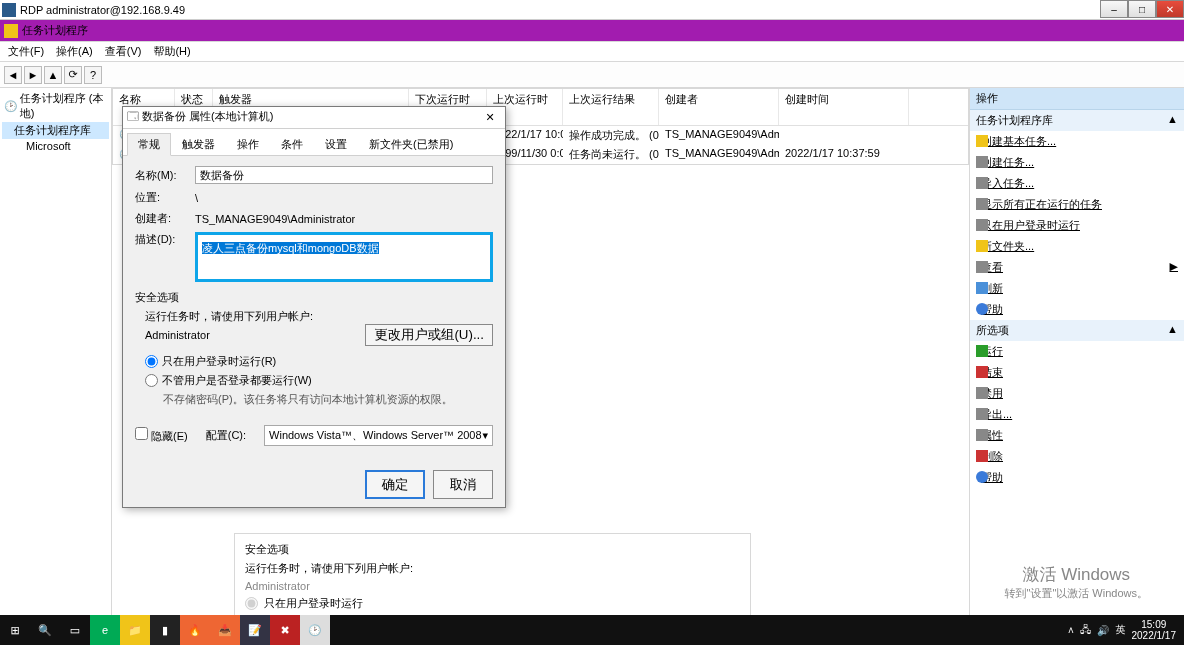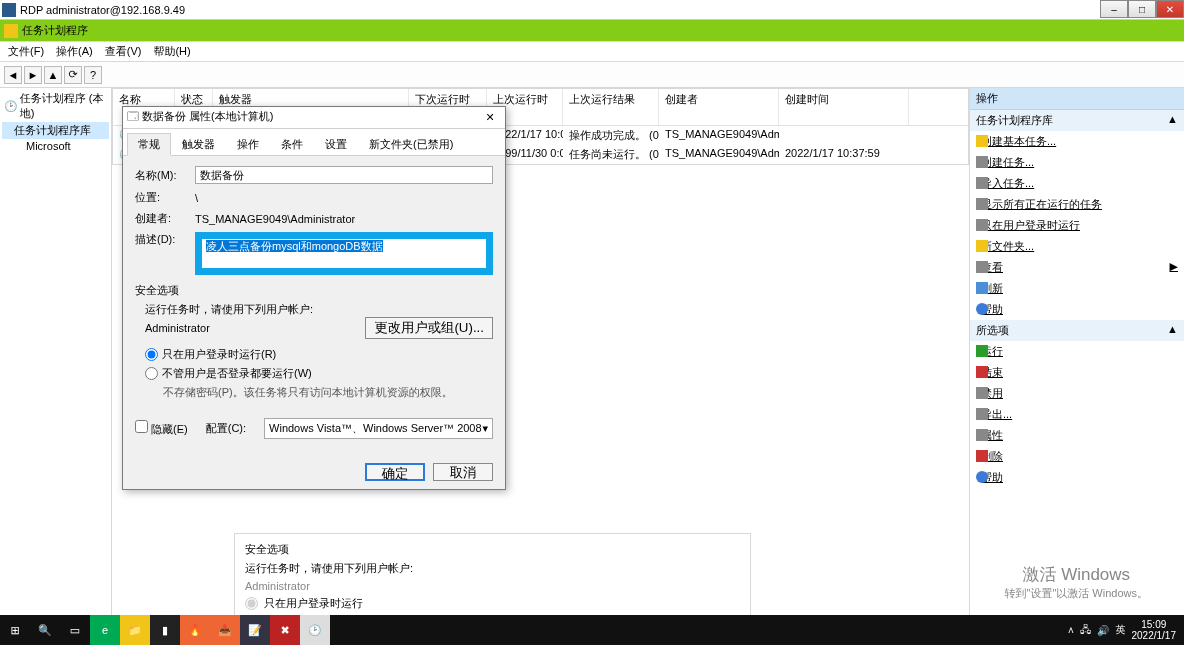--- a/index.html
+++ b/index.html
@@ -7,21 +7,21 @@
 
 
 .rdp-titlebar { background: #fff; height: 20px; display: flex; align-items: center; padding: 0 2px; border-bottom: 1px solid #ccc; position: relative; }
 .rdp-titlebar .rdp-icon { width: 14px; height: 14px; margin-right: 4px; background: #2a5a8a; display: inline-block; }
 .rdp-window-controls { position: absolute; right: 0; top: 0; display: flex; }
 .rdp-window-controls div { width: 28px; height: 18px; display: flex; align-items: center; justify-content: center; font-size: 10px; border: 1px solid #888; background: linear-gradient(#f8f8f8,#e0e0e0); }
 .rdp-close { background: linear-gradient(#e74c3c,#c0392b) !important; color: #fff; }
 
 
 .ts-window { position: absolute; left: 0; top: 20px; right: 0; bottom: 30px; background: #fff; display: flex; flex-direction: column; }
-.ts-titlebar { height: 22px; background: #84cc16; display: flex; align-items: center; padding: 0 4px; border-bottom: 1px solid #d8d8d8; }
+.ts-titlebar { height: 22px; background: #a21caf; display: flex; align-items: center; padding: 0 4px; border-bottom: 1px solid #d8d8d8; }
 .ts-titlebar .icon { width: 14px; height: 14px; background: #f0c419; margin-right: 4px; }
 .ts-menubar { height: 20px; display: flex; align-items: center; padding: 0 4px; gap: 4px; border-bottom: 1px solid #d8d8d8; }
 .ts-menubar span { padding: 2px 4px; }
 .ts-toolbar { height: 26px; display: flex; align-items: center; padding: 0 4px; gap: 2px; border-bottom: 1px solid #d8d8d8; background: #fdfdfd; }
 .ts-toolbar .tbtn { width: 18px; height: 18px; border: 1px solid #bbb; background: #f5f5f5; display:flex; align-items:center; justify-content:center; }
 
 .ts-body { flex: 1; display: flex; min-height: 0; }
 .ts-left { width: 112px; border-right: 1px solid #d8d8d8; padding: 2px; background: #fff; }
 .ts-left .tree-item { padding: 1px 2px; display: flex; align-items: center; gap: 2px; }
 .ts-left .tree-item.selected { background: #cde8ff; }
@@ -62,21 +62,21 @@
 .dialog-tabs .tab.active { background: #f0f0f0; border-color: #d0d0d0; border-bottom: 1px solid #f0f0f0; margin-bottom: -1px; }
 .dialog-body { padding: 10px 12px; background: #f0f0f0; }
 .form-row { display: flex; align-items: center; margin-bottom: 6px; }
 .form-row label { width: 60px; }
 .form-row input[type=text], .form-row textarea { flex: 1; border: 1px solid #a8a8a8; padding: 2px 4px; font-size: 11px; background:#fff; }
 .selected-text { background: #0078d7; color: #fff; }
 .section-label { margin: 8px 0 4px; }
 .radio-row, .check-row { display: flex; align-items: center; gap: 4px; padding: 2px 0 2px 10px; }
 .hint { padding: 2px 0 2px 28px; color: #555; }
 .dialog-buttons { display: flex; justify-content: flex-end; gap: 8px; padding: 8px 12px; }
-.dialog-buttons button { width: 60px; height: 18px; border: 1px solid #888; background: #f5f5f5; }
+.dialog-buttons button { width: 60px; height: 29px; border: 1px solid #888; background: #f5f5f5; }
 .dialog-buttons button.primary { border: 2px solid #2a7ad9; }
 .combo { border: 1px solid #a8a8a8; background: #fff; padding: 2px 4px; flex: 1; display: flex; justify-content: space-between; align-items: center; }
 
 
 .bg-panel { position: absolute; left: 122px; right: 218px; top: 445px; background: #fff; border: 1px solid #d8d8d8; padding: 6px 10px; }
 .bg-panel .row { padding: 2px 0; display: flex; align-items: center; gap: 6px; }
 .bg-panel .hint2 { padding-left: 24px; }
 .bg-panel .disabled { color: #888; }
 
 
@@ -243,21 +243,21 @@
     <div class="form-row">
       <label>位置:</label>
       <span>\</span>
     </div>
     <div class="form-row">
       <label>创建者:</label>
       <span>TS_MANAGE9049\Administrator</span>
     </div>
     <div class="form-row" style="align-items:flex-start;">
       <label>描述(D):</label>
-      <div style="flex:1;border:7px solid #0ea5e9;background:#fff;height:43px;padding:0 4px;">
+      <div style="flex:1;border:3px solid #0ea5e9;background:#fff;height:50px;padding:6px 4px;">
         <span class="selected-text">凌人三点备份mysql和mongoDB数据</span>
       </div>
     </div>
     <div class="section-label">安全选项</div>
     <div style="padding-left:10px;">运行任务时，请使用下列用户帐户:</div>
     <div class="form-row" style="padding-left:10px;">
       <span style="flex:1;">Administrator</span>
       <button style="height:22px;padding:0 8px;border:1px solid #888;background:#f5f5f5;">更改用户或组(U)...</button>
     </div>
     <div class="radio-row">

